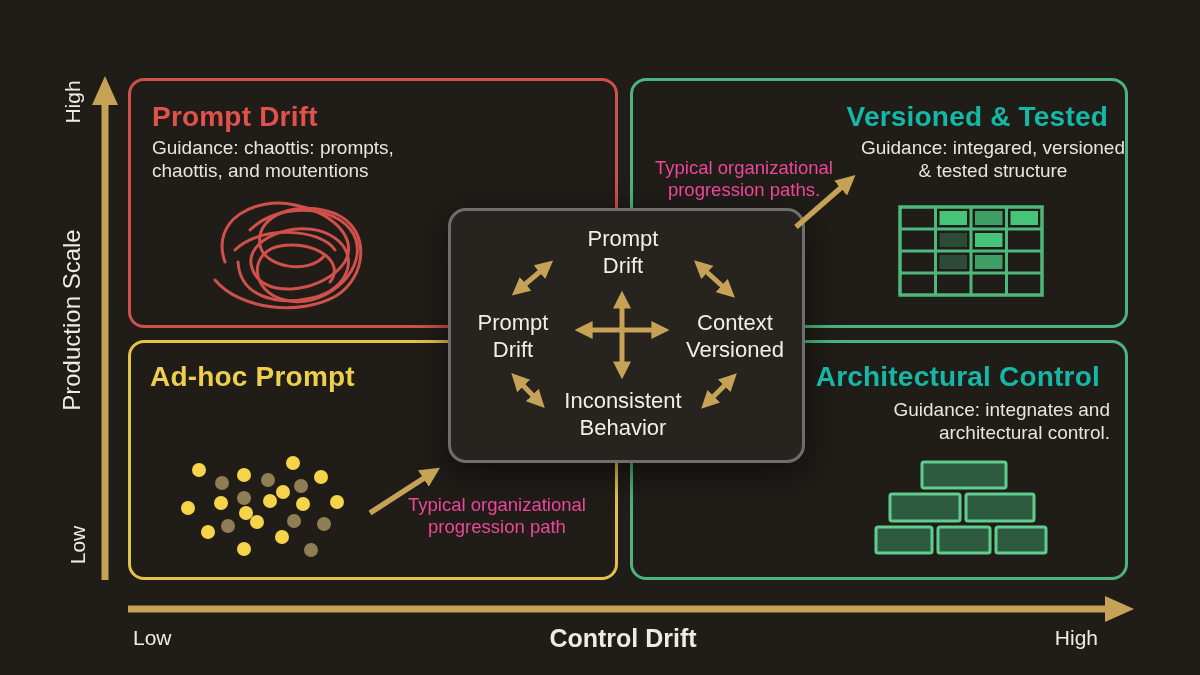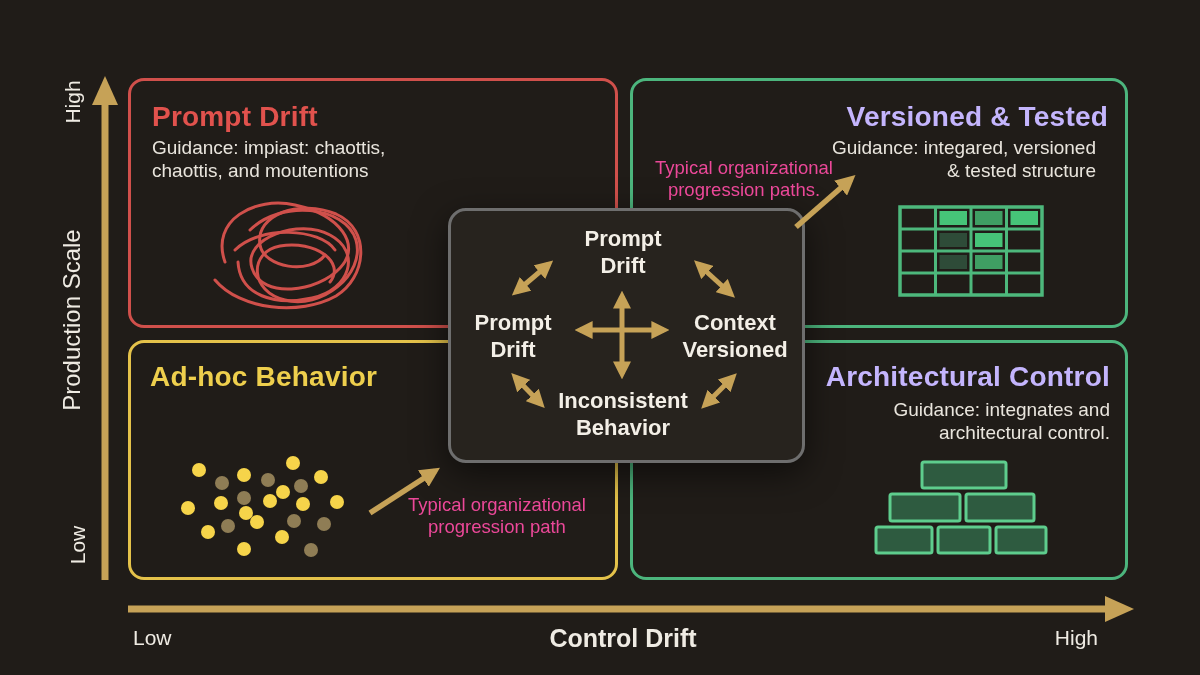--- a/index.html
+++ b/index.html
@@ -14,31 +14,31 @@
   .pre { white-space:pre-line; }
   .quad {
     position:absolute; border:3px solid; border-radius:16px;
     background:transparent;
   }
   .quad.red    { border-color:#d0504b; }
   .quad.green  { border-color:#4cb57d; }
   .quad.yellow { border-color:#e4c24a; }
   .qtitle { font-weight:bold; font-size:28px; letter-spacing:.2px; }
   .qtitle.red    { color:#e1524d; }
-  .qtitle.green  { color:#c4b5fd; }
+  .qtitle.green  { color:#14b8a6; }
   .qtitle.yellow { color:#eecf4d; }
   .qsub { font-size:19px; line-height:23px; color:#e9e5dd; }
   .right { text-align:right; }
   .centerbox {
     position:absolute; left:448px; top:208px; width:357px; height:255px;
     background:#27231e; border:3px solid #6e6e6e; border-radius:18px;
     box-shadow:0 10px 34px rgba(0,0,0,.55);
   }
   .cblabel {
-    position:absolute; font-weight:bold; font-size:22px; line-height:27px;
+    position:absolute; font-weight:normal; font-size:22px; line-height:27px;
     color:#f3efe7; text-align:center; transform:translate(-50%,-50%);
     white-space:pre-line;
   }
   .annot {
     position:absolute; font-size:18.5px; line-height:22px; color:#ec4899;
     text-align:center; transform:translateX(-50%); white-space:pre-line;
   }
   .vlabel {
     position:absolute; transform:translate(-50%,-50%) rotate(-90deg);
     white-space:nowrap; color:#efebe3;
@@ -148,30 +148,30 @@
       <line x1="705" y1="405" x2="733" y2="377" marker-start="url(#ah)" marker-end="url(#ah)"></line>
     </g>
 
     <g stroke="#c6a257" stroke-width="5.5">
       <line x1="796" y1="227" x2="851" y2="179" marker-end="url(#ah)"></line>
       <line x1="370" y1="513" x2="435" y2="471" marker-end="url(#ah)"></line>
     </g>
   </svg>
 
   <div class="abs qtitle red" style="left:152px; top:101px;">Prompt Drift</div>
-  <div class="abs qsub pre" style="left:152px; top:136px;">Guidance: impiast: chaottis,
+  <div class="abs qsub pre" style="left:152px; top:136px;">Guidance: chaottis: prompts,
 chaottis, and moutentions</div>
 
   <div class="abs qtitle green right" style="right:92px; top:101px;">Versioned &amp; Tested</div>
-  <div class="abs qsub pre right" style="right:104px; top:136px;">Guidance: integared, versioned
+  <div class="abs qsub pre right" style="right:75px; top:136px;text-align:center;">Guidance: integared, versioned
 &amp; tested structure</div>
 
-  <div class="abs qtitle yellow" style="left:150px; top:361px;">Ad-hoc Behavior</div>
+  <div class="abs qtitle yellow" style="left:150px; top:361px;">Ad-hoc Prompt</div>
 
-  <div class="abs qtitle green right" style="right:90px; top:361px;">Architectural Control</div>
+  <div class="abs qtitle green right" style="right:100px; top:361px;">Architectural Control</div>
   <div class="abs qsub pre right" style="right:90px; top:398px;">Guidance: integnates and
 architectural control.</div>
 
   <div class="cblabel" style="left:623px; top:252px;">Prompt
 Drift</div>
   <div class="cblabel" style="left:513px; top:336px;">Prompt
 Drift</div>
   <div class="cblabel" style="left:735px; top:336px;">Context
 Versioned</div>
   <div class="cblabel" style="left:623px; top:414px;">Inconsistent

